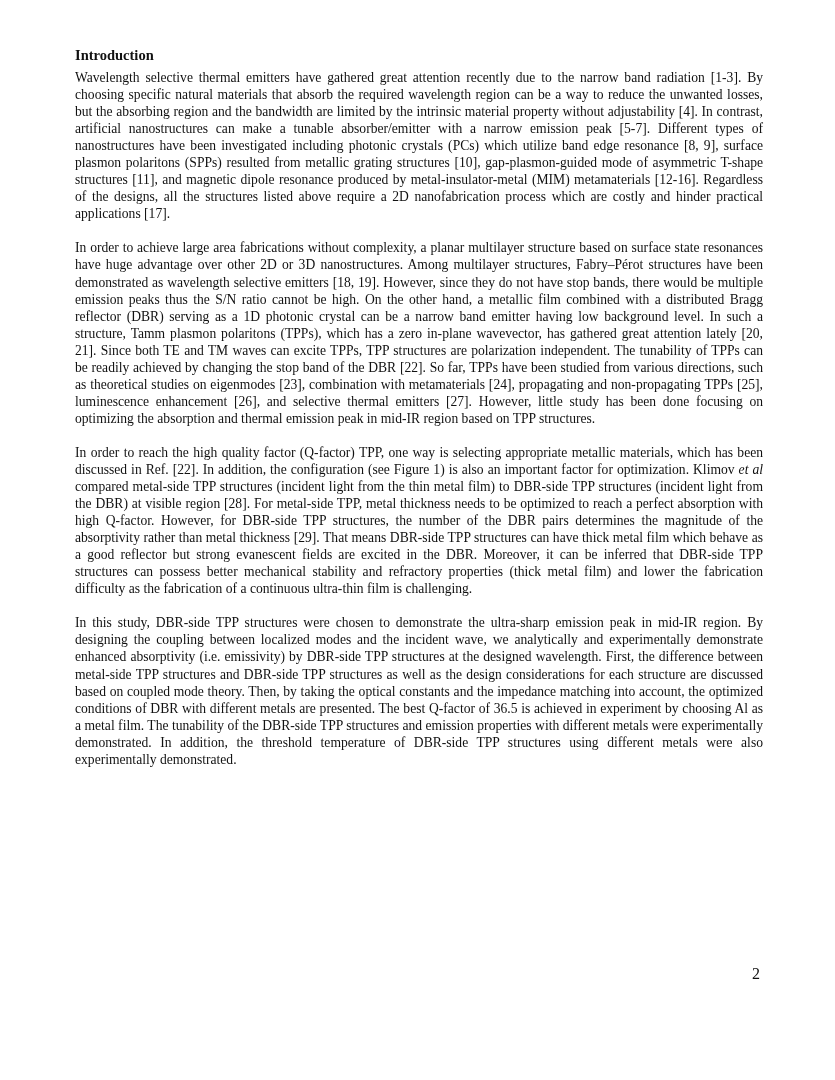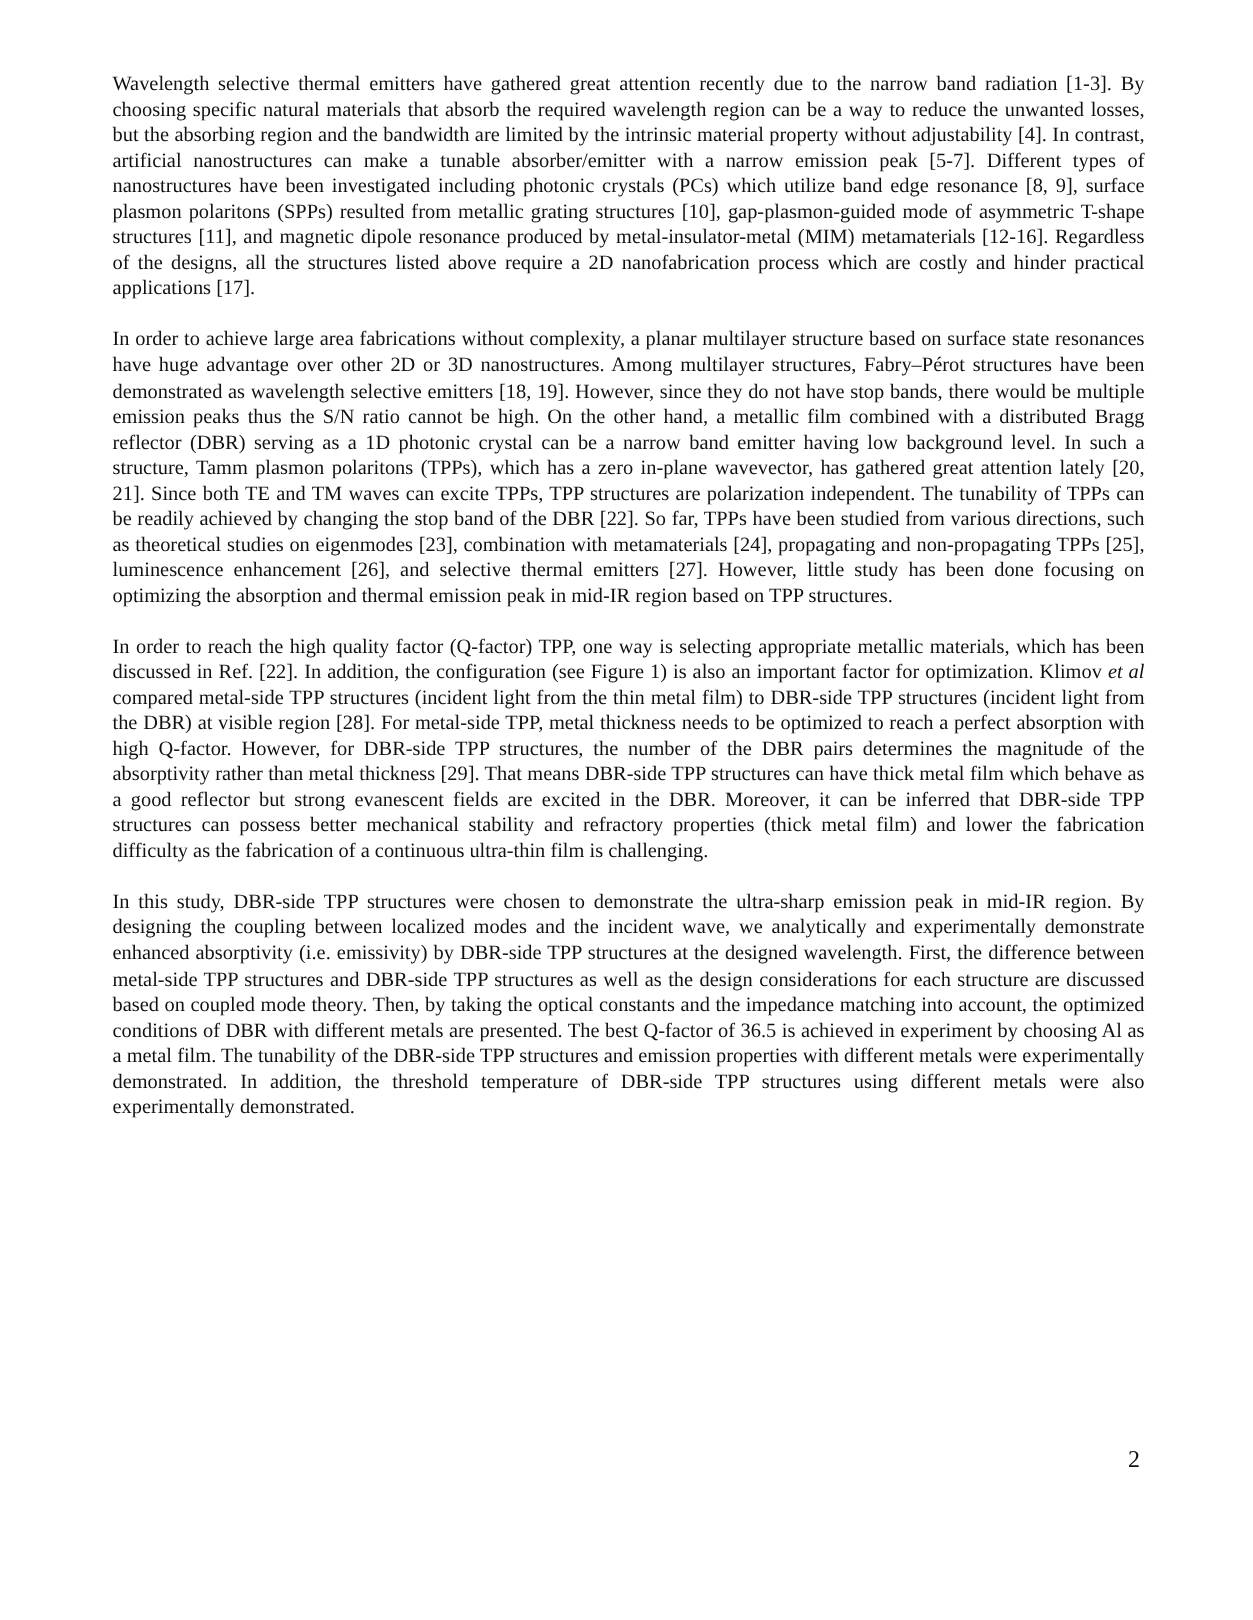--- a/index.html
+++ b/index.html
@@ -17,19 +17,20 @@
   .pagenum {
     position: absolute; left: 752px; top: 965px;
     font-family: "Liberation Serif", serif; font-size: 16px; color: #111;
   }
   em { }
 </style>
 </head>
 <body>
 
 <div class="page">
+  <h2>Introduction</h2>
   <p>Wavelength selective thermal emitters have gathered great attention recently due to the narrow band radiation [1-3]. By choosing specific natural materials that absorb the required wavelength region can be a way to reduce the unwanted losses, but the absorbing region and the bandwidth are limited by the intrinsic material property without adjustability [4]. In contrast, artificial nanostructures can make a tunable absorber/emitter with a narrow emission peak [5-7]. Dif­ferent types of nanostructures have been investigated including photonic crystals (PCs) which utilize band edge reso­nance [8, 9], surface plasmon polaritons (SPPs) resulted from metallic grating structures [10], gap-plasmon-guided mode of asymmetric T-shape structures [11], and magnetic dipole resonance produced by metal-insulator-metal (MIM) metamaterials [12-16]. Regardless of the designs, all the structures listed above require a 2D nanofabrication process which are costly and hinder practical applications [17].</p>
   <p>In order to achieve large area fabrications without complexity, a planar multilayer structure based on surface state res­onances have huge advantage over other 2D or 3D nanostructures. Among multilayer structures, Fabry–Pérot struc­tures have been demonstrated as wavelength selective emitters [18, 19]. However, since they do not have stop bands, there would be multiple emission peaks thus the S/N ratio cannot be high. On the other hand, a metallic film combined with a distributed Bragg reflector (DBR) serving as a 1D photonic crystal can be a narrow band emitter having low background level. In such a structure, Tamm plasmon polaritons (TPPs), which has a zero in-plane wavevector, has gathered great attention lately [20, 21]. Since both TE and TM waves can excite TPPs, TPP structures are polarization independent. The tunability of TPPs can be readily achieved by changing the stop band of the DBR [22]. So far, TPPs have been studied from various directions, such as theoretical studies on eigenmodes [23], combination with metamate­rials [24], propagating and non-propagating TPPs [25], luminescence enhancement [26], and selective thermal emitters [27]. However, little study has been done focusing on optimizing the absorption and thermal emission peak in mid-IR region based on TPP structures.</p>
   <p><span>In order to reach the high quality factor (Q-factor) TPP, one way is selecting appropriate metallic materials, which has been discussed in Ref. [22]. In addition, the configuration (see Figure 1) is also an important factor for optimization. Klimov </span><em>et al</em><span> compared metal-side TPP structures (incident light from the thin metal film) to DBR-side TPP structures (incident light from the DBR) at visible region [28]. For metal-side TPP, metal thickness needs to be optimized to reach a perfect absorption with high Q-factor. However, for DBR-side TPP structures, the number of the DBR pairs determines the magnitude of the absorptivity rather than metal thickness [29]. That means DBR-side TPP structures can have thick metal film which behave as a good reflector but strong evanescent fields are excited in the DBR. More­over, it can be inferred that DBR-side TPP structures can possess better mechanical stability and refractory properties (thick metal film) and lower the fabrication difficulty as the fabrication of a continuous ultra-thin film is challenging.</span></p>
   <p>In this study, DBR-side TPP structures were chosen to demonstrate the ultra-sharp emission peak in mid-IR region. By designing the coupling between localized modes and the incident wave, we analytically and experimentally demon­strate enhanced absorptivity (i.e. emissivity) by DBR-side TPP structures at the designed wavelength. First, the differ­ence between metal-side TPP structures and DBR-side TPP structures as well as the design considerations for each structure are discussed based on coupled mode theory. Then, by taking the optical constants and the impedance match­ing into account, the optimized conditions of DBR with different metals are presented. The best Q-factor of 36.5 is achieved in experiment by choosing Al as a metal film. The tunability of the DBR-side TPP structures and emission properties with different metals were experimentally demonstrated. In addition, the threshold temperature of DBR-side TPP structures using different metals were also experimentally demonstrated.</p>
 </div>
 
 <div class="pagenum">2</div>
 
 </body></html>

